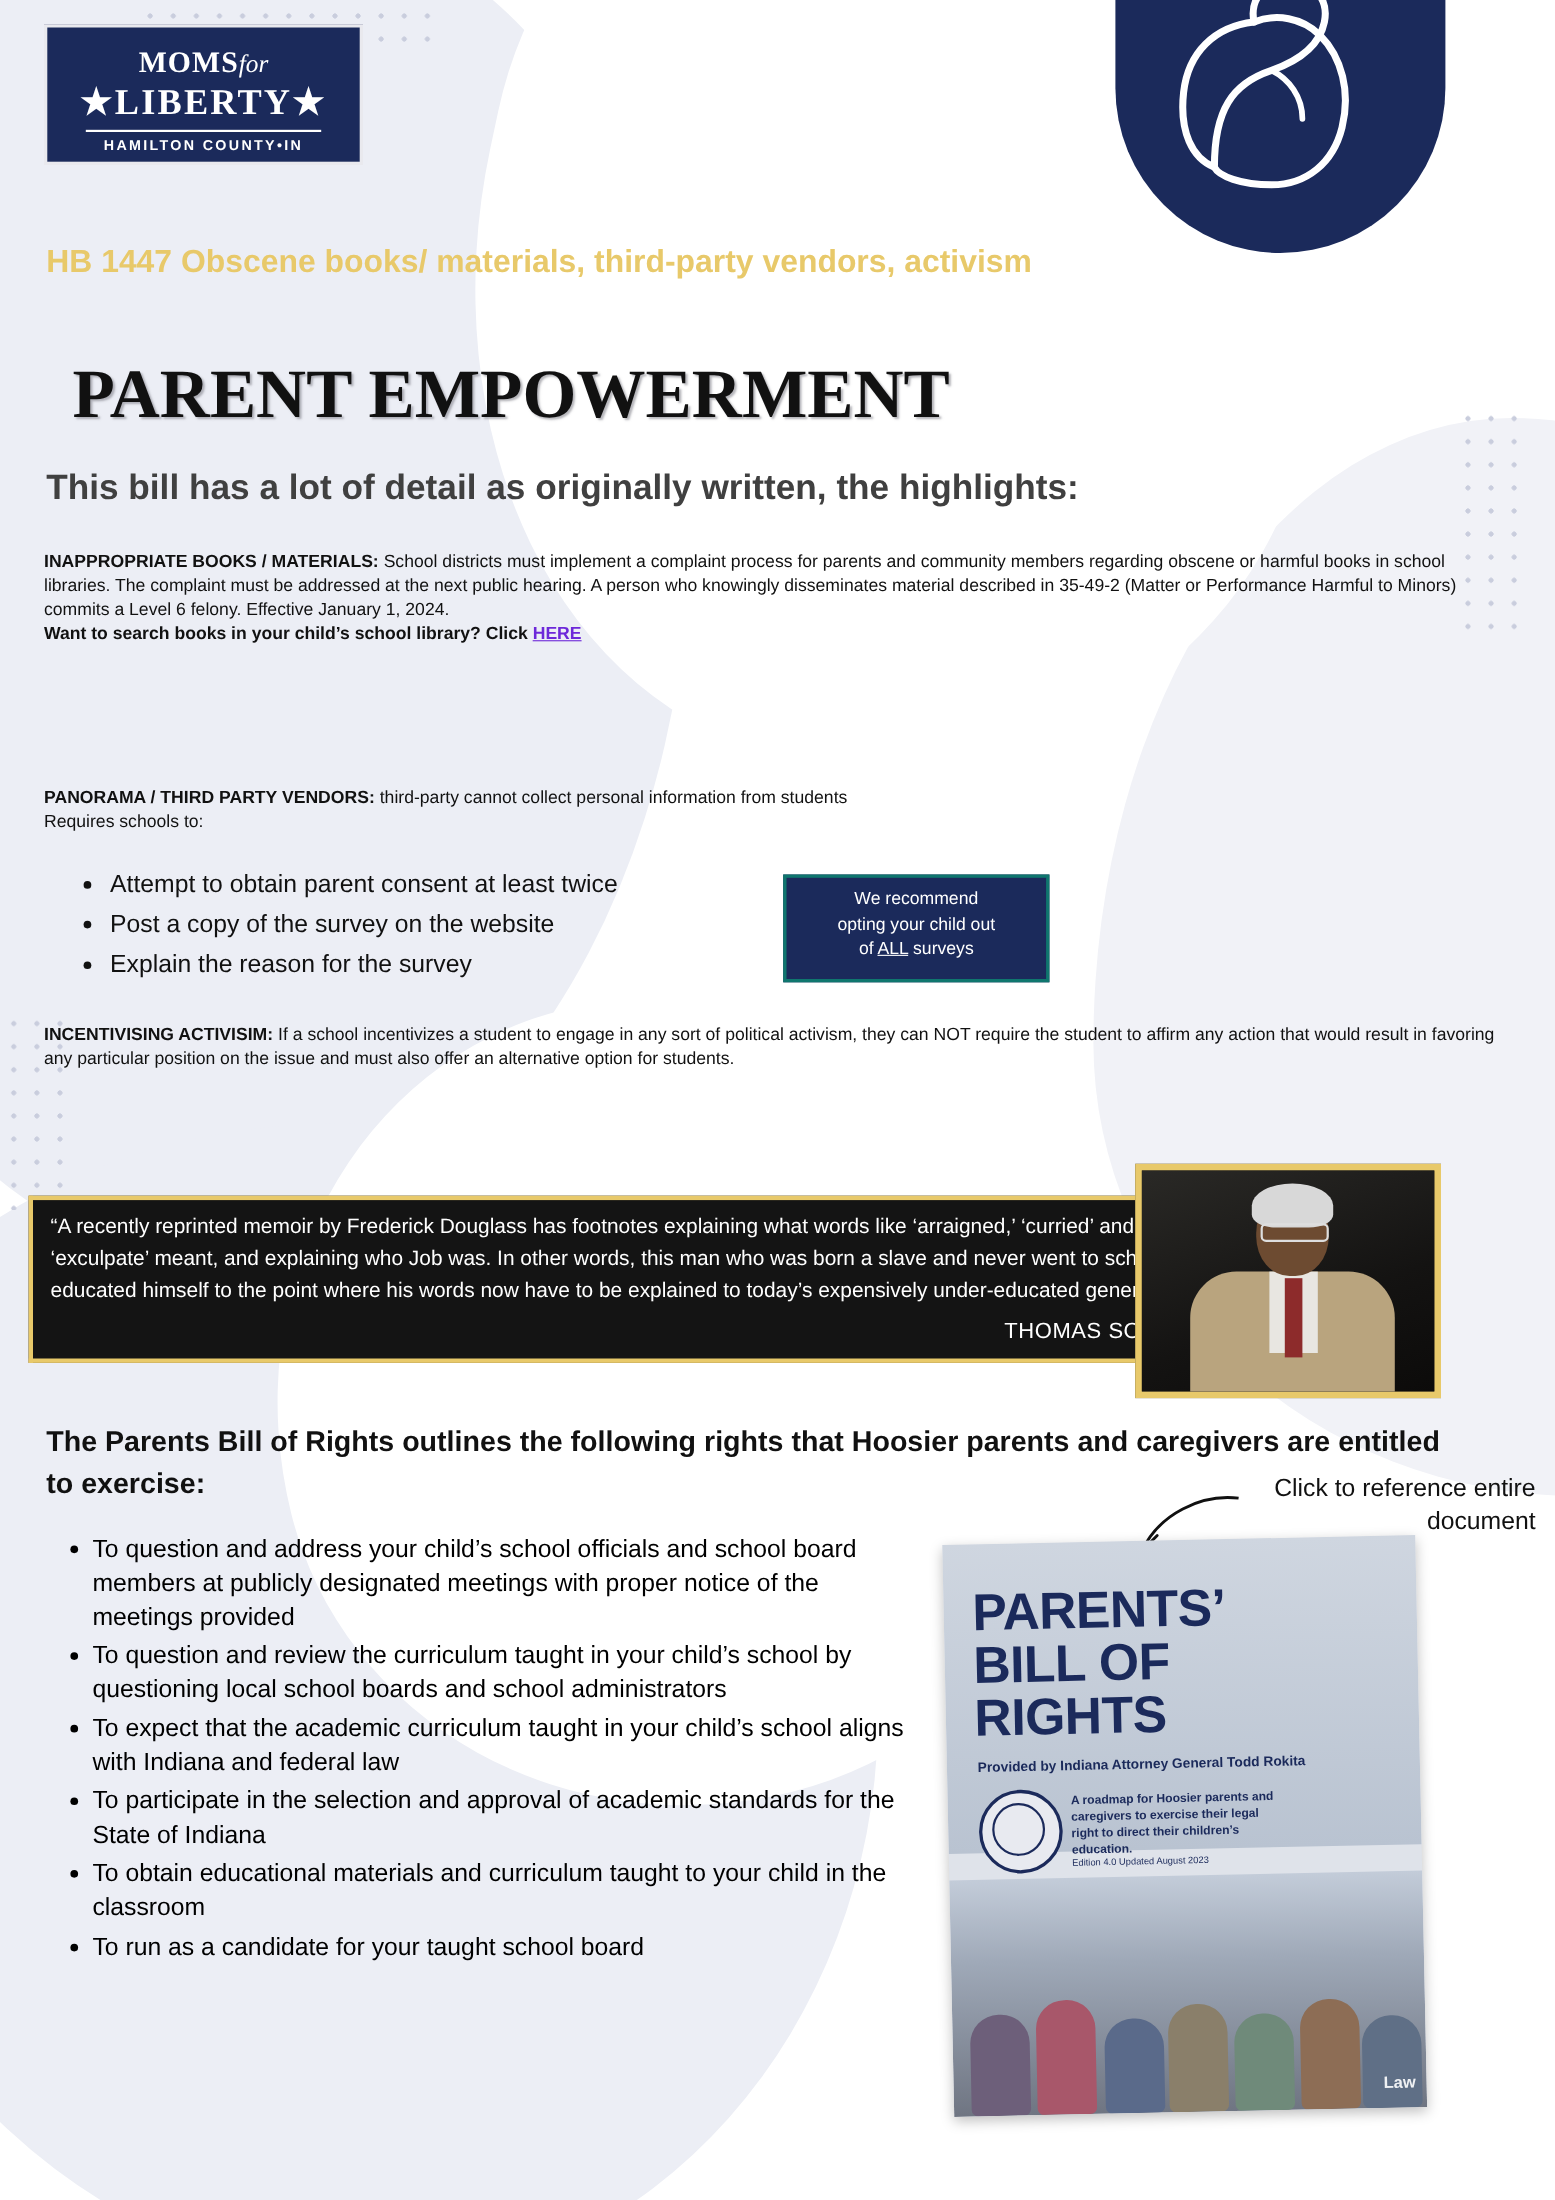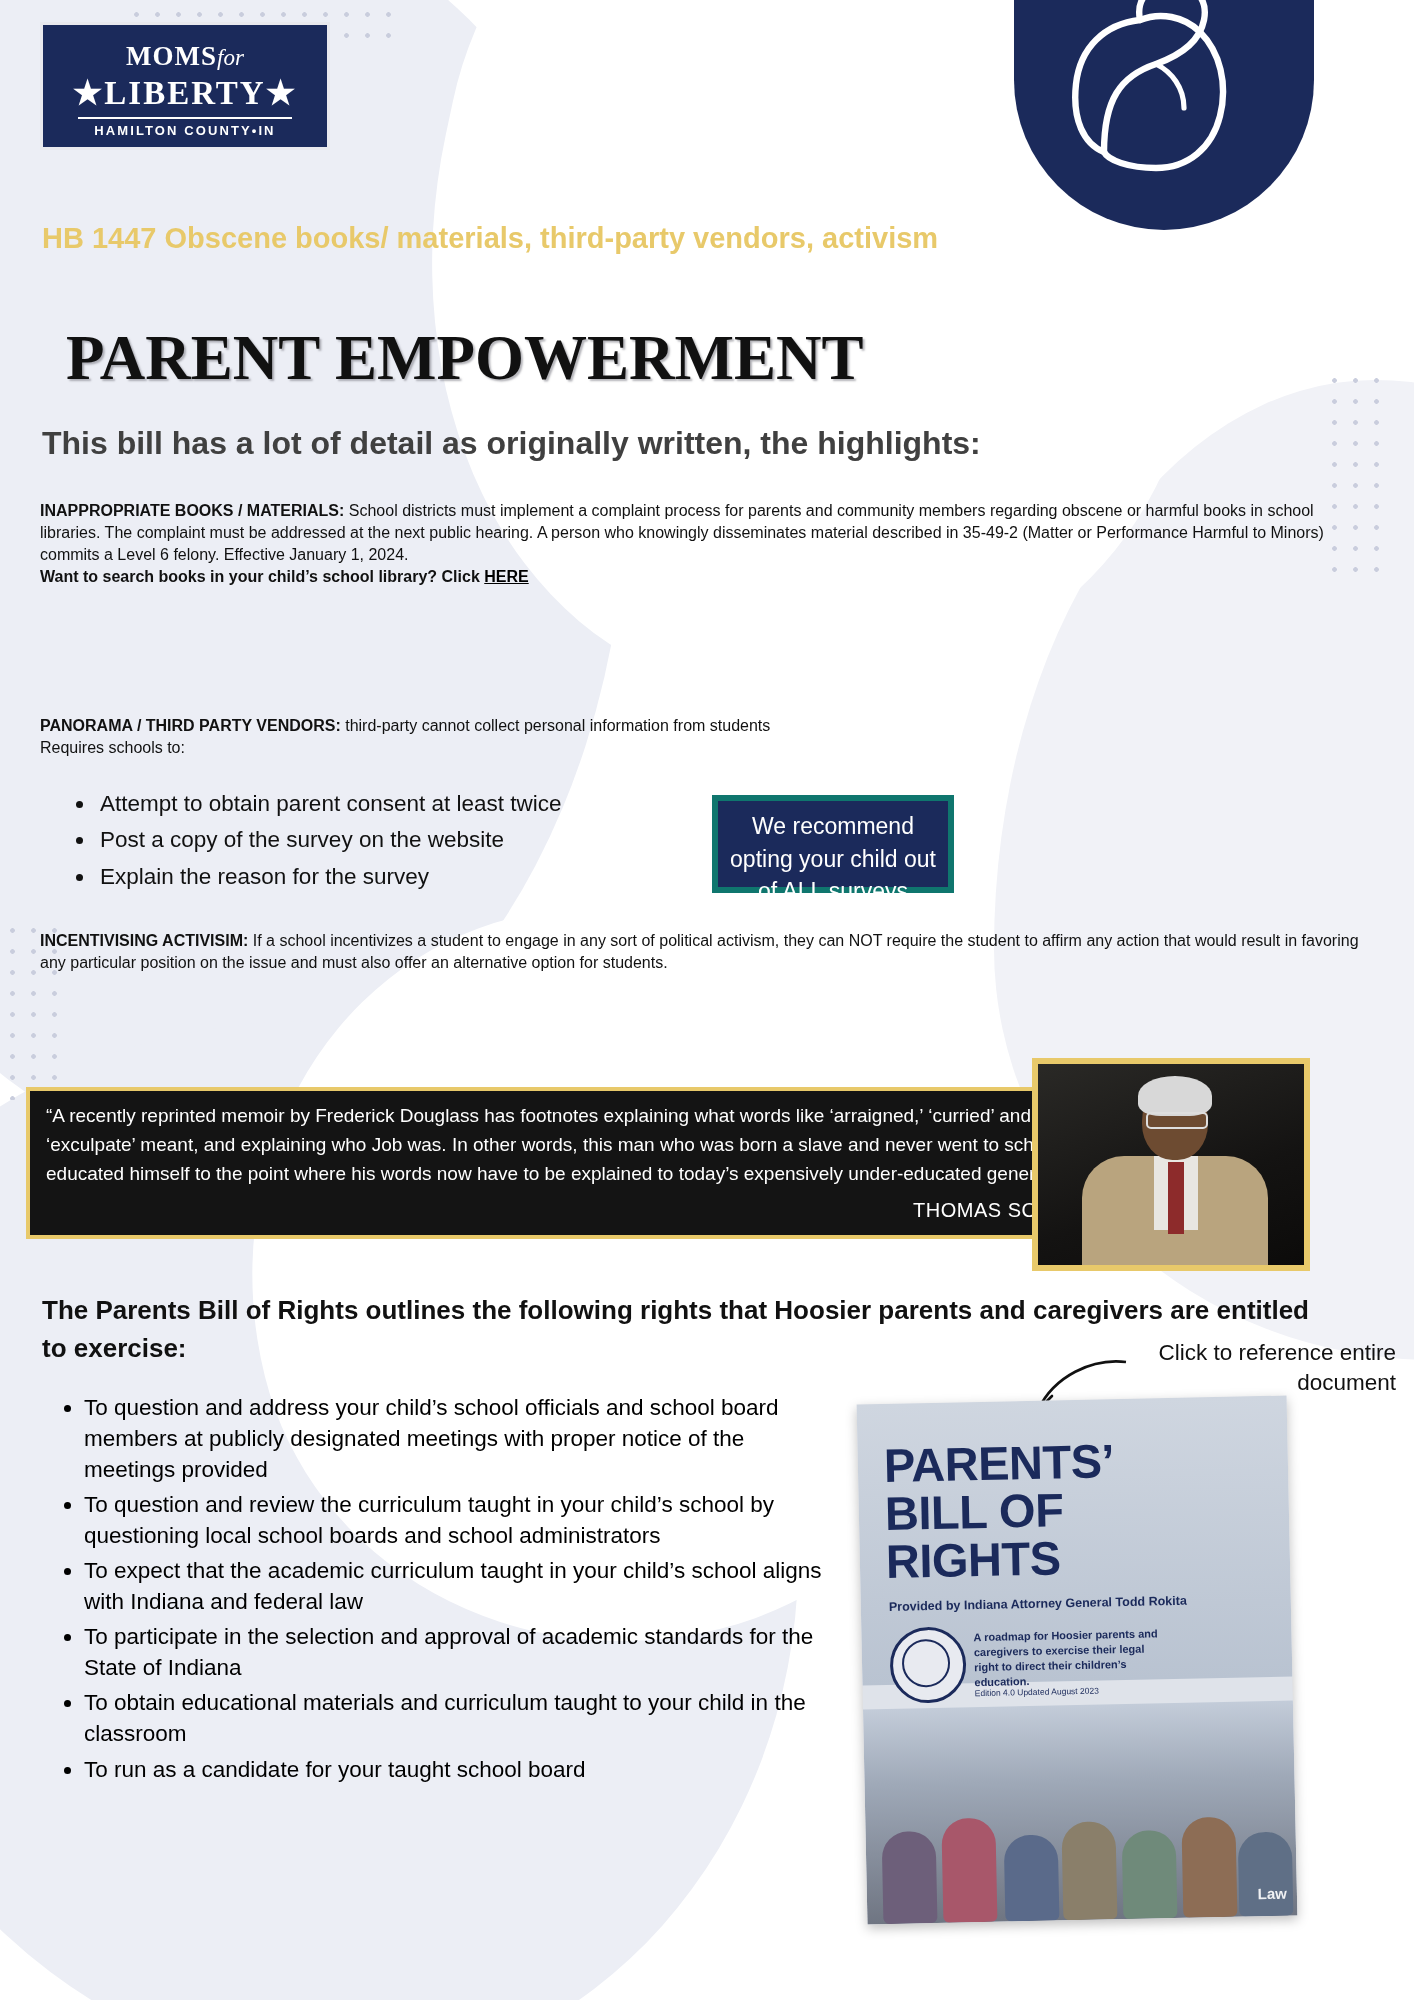--- a/index.html
+++ b/index.html
@@ -202,21 +202,21 @@
   .para {
     position: absolute;
     left: 40px;
     width: 1325px;
     font-size: 16px;
     line-height: 1.38;
     color: #111111;
   }
   .para b { font-weight: bold; }
   .link {
-    color: #000000;
+    color: #6d28d9;
     text-decoration: underline;
     font-weight: bold;
   }
   .p-books { top: 500px; }
   .p-panorama { top: 715px; }
   .p-activism { top: 930px; width: 1330px; }
 
   ul.bullets {
     position: absolute;
     left: 62px;
@@ -229,24 +229,24 @@
   }
   ul.bullets li { padding-left: 4px; }
 
   .recommend-box {
     position: absolute;
     left: 712px;
     top: 795px;
     width: 242px;
     height: 98px;
     background: #1b2a5b;
-    border: 6px solid #0f766e;
+    border: 3px solid #0f766e;
     box-sizing: border-box;
     color: #ffffff;
-    font-size: 23px;
+    font-size: 16px;
     line-height: 1.42;
     text-align: center;
     padding-top: 9px;
   }
   .recommend-box u { text-decoration: underline; }
 
   
   .quote-wrap {
     position: absolute;
     left: 26px;

